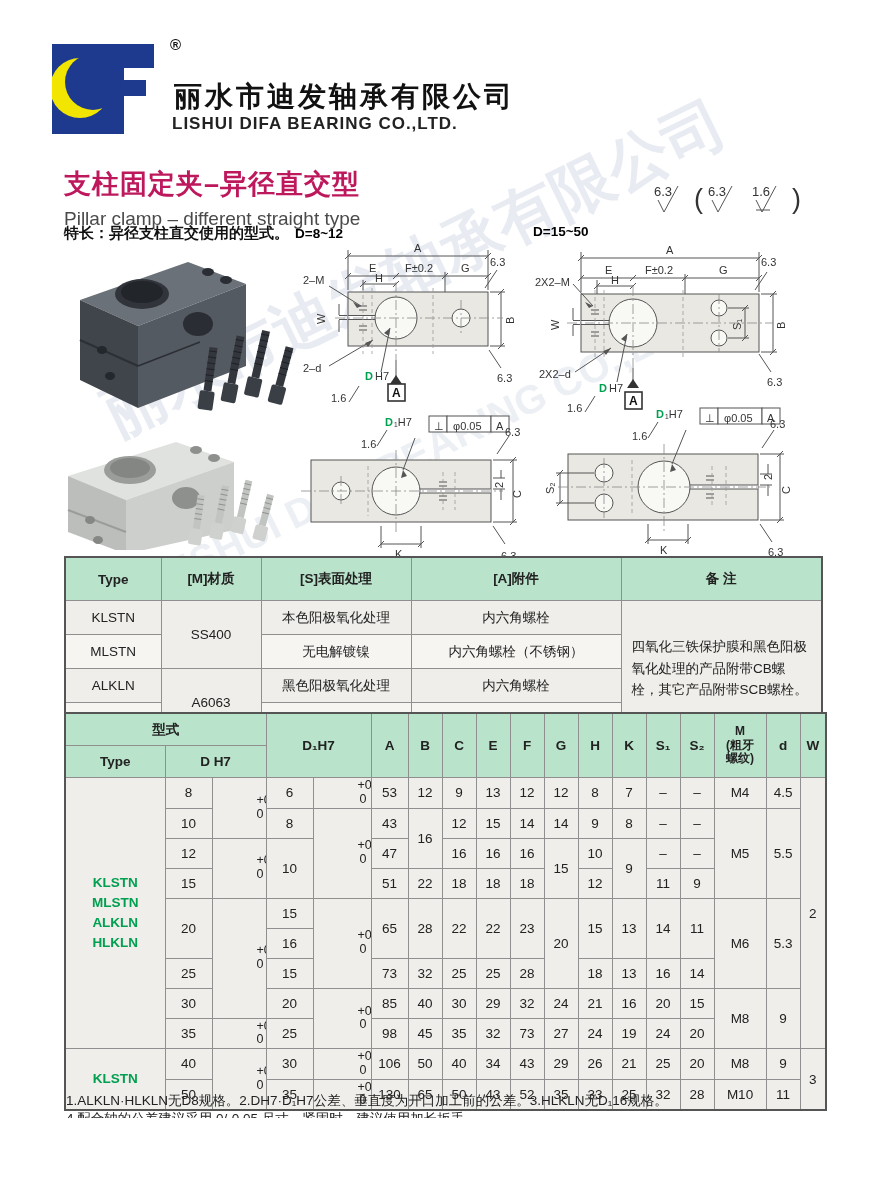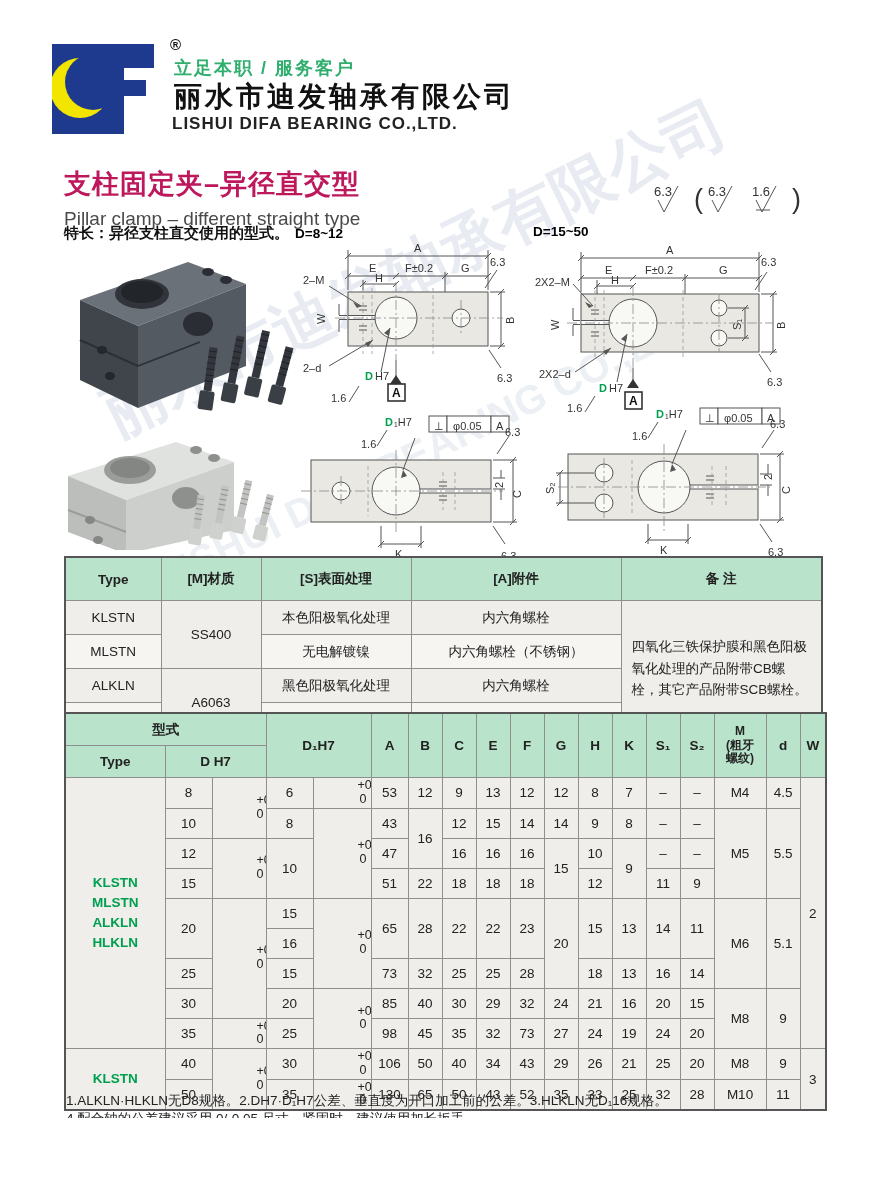--- a/index.html
+++ b/index.html
@@ -57,21 +57,20 @@
 
   <svg class="abs" style="left:52px;top:36px;" width="120" height="106" viewBox="0 0 120 106">
     <rect x="0" y="8" width="60" height="90" fill="#1e3a8f"></rect>
     <rect x="56" y="8" width="16" height="90" fill="#1e3a8f"></rect>
     <rect x="56" y="8" width="46" height="24" fill="#1e3a8f"></rect>
     <rect x="56" y="44" width="38" height="16" fill="#1e3a8f"></rect>
     <circle cx="28" cy="52" r="30" fill="#f2e500"></circle>
     <circle cx="41" cy="46" r="28" fill="#1e3a8f"></circle>
   </svg>
   <div class="abs reg" style="left:170px;top:36px;">®</div>
-  <div class="abs slogan" style="left:174px;top:56px;">立足本职 / 服务客户</div>
   <div class="abs company-cn" style="left:174px;top:78px;">丽水市迪发轴承有限公司</div>
   <div class="abs company-en" style="left:172px;top:114px;">LISHUI DIFA BEARING CO.,LTD.</div>
 
   <div class="abs title-cn" style="left:64px;top:166px;">支柱固定夹–异径直交型</div>
   <div class="abs title-en" style="left:64px;top:208px;">Pillar clamp – different straight type</div>
   <div class="abs feature" style="left:64px;top:224px;">特长：异径支柱直交使用的型式。</div>
 
   <svg class="abs" style="left:650px;top:180px;" width="180" height="44" viewBox="0 0 180 44">
     <g class="thin">
       <path d="M8,20 l6,12 l14,-26"></path>
@@ -589,21 +588,21 @@
           <td rowspan="2">28</td>
           <td rowspan="2">22</td>
           <td rowspan="2">22</td>
           <td rowspan="2">23</td>
           <td rowspan="3">20</td>
           <td rowspan="2">15</td>
           <td rowspan="2">13</td>
           <td rowspan="2">14</td>
           <td rowspan="2">11</td>
           <td rowspan="3">M6</td>
-          <td rowspan="3">5.1</td>
+          <td rowspan="3">5.3</td>
         </tr>
         <tr>
           <td>16</td>
         </tr>
         <tr>
           <td>25</td>
           <td>15</td>
           <td>73</td>
           <td>32</td>
           <td>25</td>

